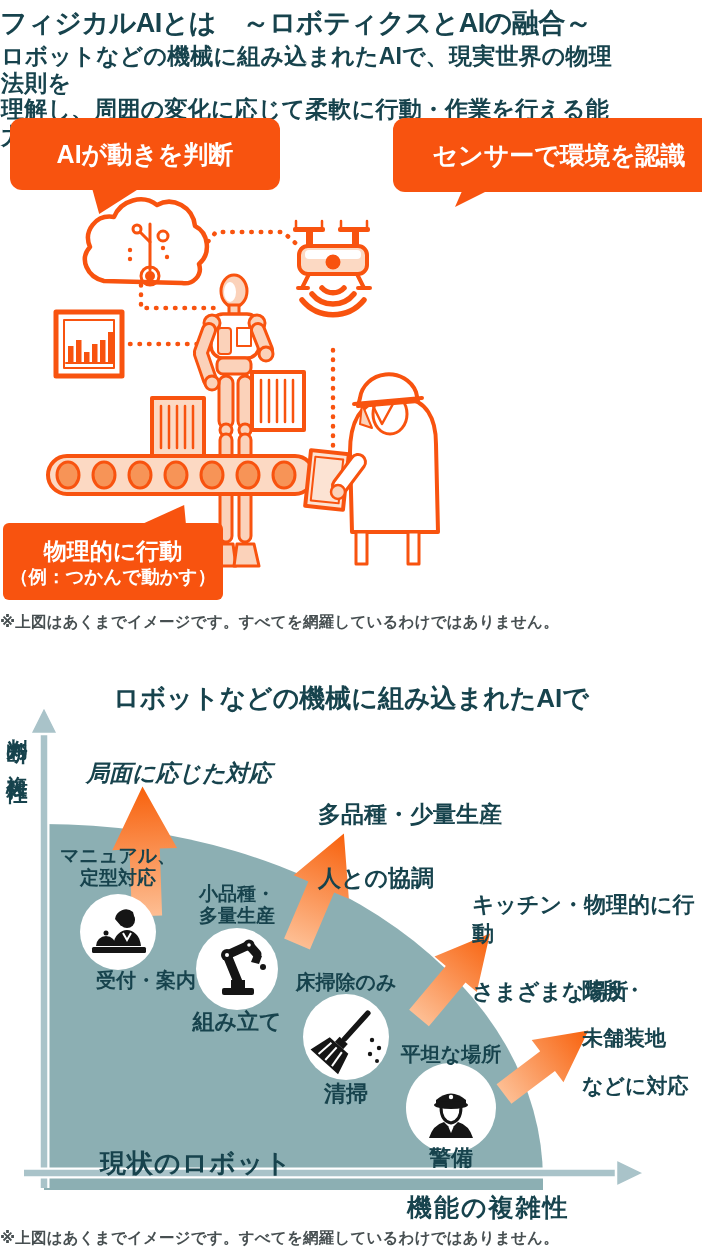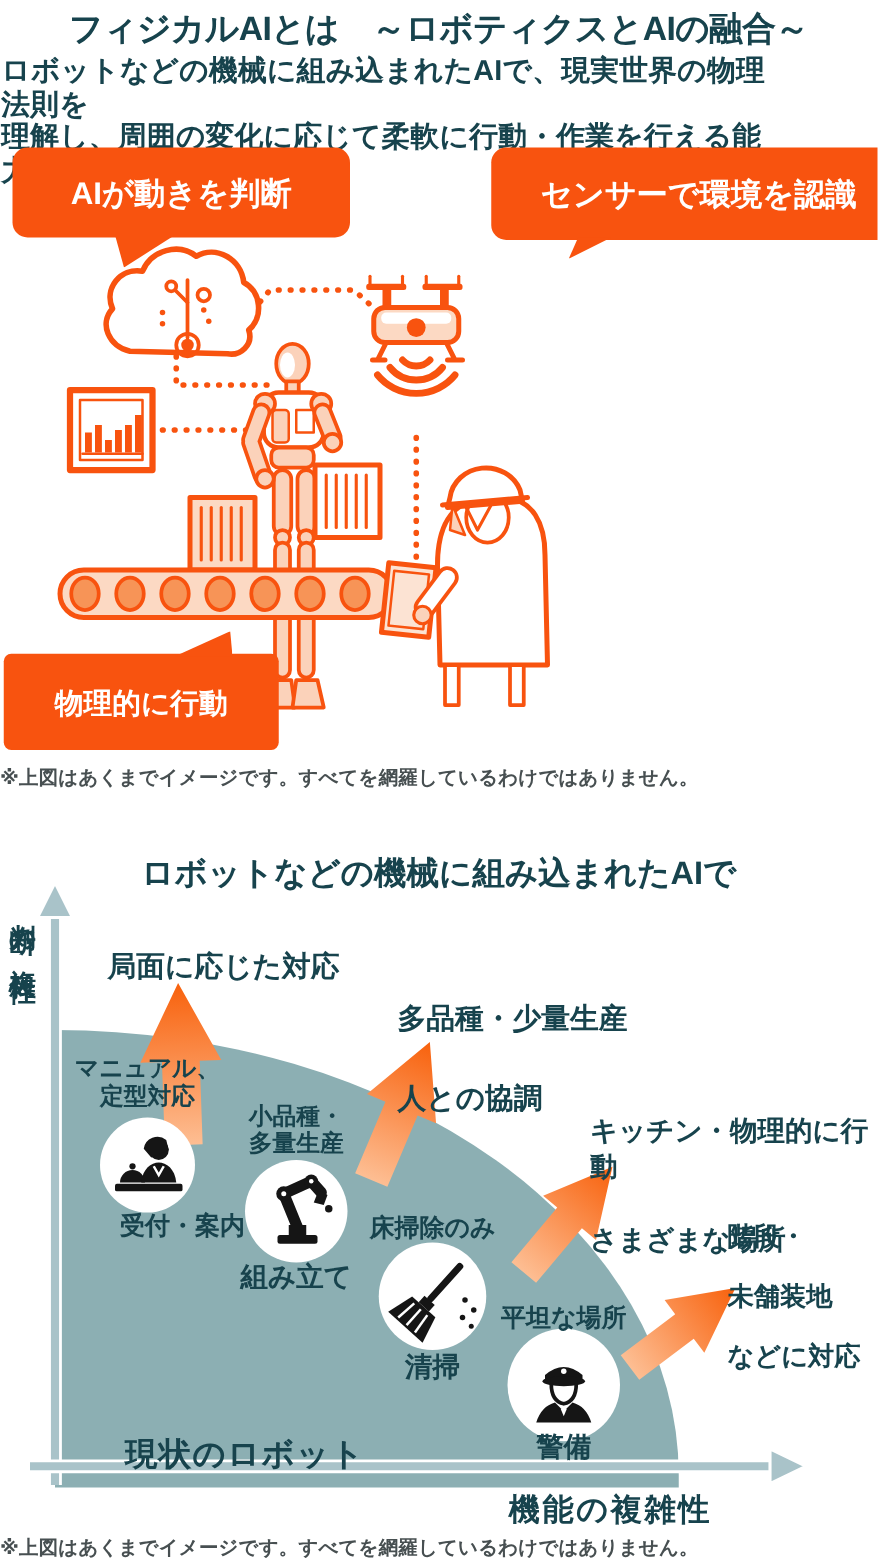--- a/index.html
+++ b/index.html
@@ -12,21 +12,21 @@
     --note:#474F51;
   }
   *{margin:0;padding:0;box-sizing:border-box;}
   body{
     width:702px;height:1250px;position:relative;overflow:hidden;
     background:#ffffff;
     font-family:"Liberation Sans","DejaVu Sans",sans-serif;
   }
   .abs{position:absolute;}
   .tealtxt{color:var(--teal-dark);font-weight:bold;}
-  #page-title{top:5px;left:0;width:702px;text-align:center;font-size:27px;letter-spacing:-0.5px;}
+  #page-title{top:5px;left:0;width:702px;font-size:27px;letter-spacing:-0.5px;}
   #description{top:43px;left:1px;width:612px;font-size:23px;line-height:26.5px;letter-spacing:0.2px;}
   .bubble{
     background:var(--orange);color:#fff;font-weight:bold;
     display:flex;align-items:center;justify-content:center;text-align:center;
   }
   #bubble-ai{left:10px;top:118px;width:270px;height:72px;border-radius:12px;font-size:25px;}
   #bubble-ai-tail{left:92px;top:188px;width:48px;height:26px;background:var(--orange);
     -webkit-clip-path:polygon(0 0,100% 0,15% 100%);clip-path:polygon(0 0,100% 0,15% 100%);}
   #bubble-sensor{left:393px;top:118px;width:332px;height:74px;border-radius:12px;font-size:25px;}
   #bubble-sensor-tail{left:455px;top:190px;width:34px;height:17px;background:var(--orange);
@@ -38,21 +38,21 @@
     -webkit-clip-path:polygon(0 100%,100% 100%,96% 0);clip-path:polygon(0 100%,100% 100%,96% 0);}
   .note{font-size:15.5px;font-weight:600;color:var(--note);letter-spacing:0.2px;}
   #note-top{left:0;top:612px;}
   #note-bottom{left:0;top:1228px;}
   #chart-title{top:681px;left:0;width:702px;text-align:center;font-size:26px;}
   #y-axis-label{left:3px;top:722px;writing-mode:vertical-rl;text-orientation:upright;
     font-size:21px;letter-spacing:4px;height:190px;}
   #x-axis-label{left:407px;top:1191px;font-size:25px;letter-spacing:2px;text-align:center;}
   #region-label{left:100px;top:1146px;font-size:26px;letter-spacing:1px;}
   .future-lbl{white-space:pre-line;}
-  #future-0{left:86px;top:731px;font-size:23px;}
+  #future-0{left:86px;top:731px;font-size:23px;font-style:italic;}
   #future-1{left:318px;top:766px;font-size:23px;line-height:32px;}
   #future-2{left:472px;top:861px;font-size:22px;line-height:29px;}
   #future-3{left:582px;top:954px;font-size:21px;line-height:24px;}
   .cap{width:140px;text-align:center;}
   #r0-cap{left:48px;top:845px;font-size:19px;line-height:22px;}
   #r0-lbl{left:48px;top:967px;font-size:20px;margin-left:28px;}
   #r1-cap{left:167px;top:883px;font-size:19px;line-height:22px;}
   #r1-lbl{left:167px;top:1007px;font-size:22px;}
   #r2-cap{left:276px;top:969px;font-size:20px;}
   #r2-lbl{left:276px;top:1079px;font-size:22px;}
@@ -238,20 +238,21 @@
       </g>
       <circle cx="338" cy="492" r="7" fill="#FBD2BA" stroke="#F8530F" stroke-width="2.5"></circle>
       <rect x="356" y="532" width="11" height="32" fill="#ffffff" stroke="#F8530F" stroke-width="3"></rect>
       <rect x="408" y="532" width="11" height="32" fill="#ffffff" stroke="#F8530F" stroke-width="3"></rect>
     </g>
   </g>
 </svg>
 
 <div class="abs bubble" id="bubble-action">
   <div class="l1">物理的に行動</div>
+  <div class="l2">（例：つかんで動かす）</div>
 </div>
 <div class="abs" id="bubble-action-tail"></div>
 
 <div class="abs note" id="note-top">※上図はあくまでイメージです。すべてを網羅しているわけではありません。</div>
 
 <div class="abs tealtxt" id="chart-title">ロボットなどの機械に組み込まれたAIで</div>
 
 <svg id="chart-svg" width="702" height="510" viewBox="0 700 702 510">
   <defs>
     <linearGradient id="ag" x1="0" y1="1" x2="0" y2="0">

